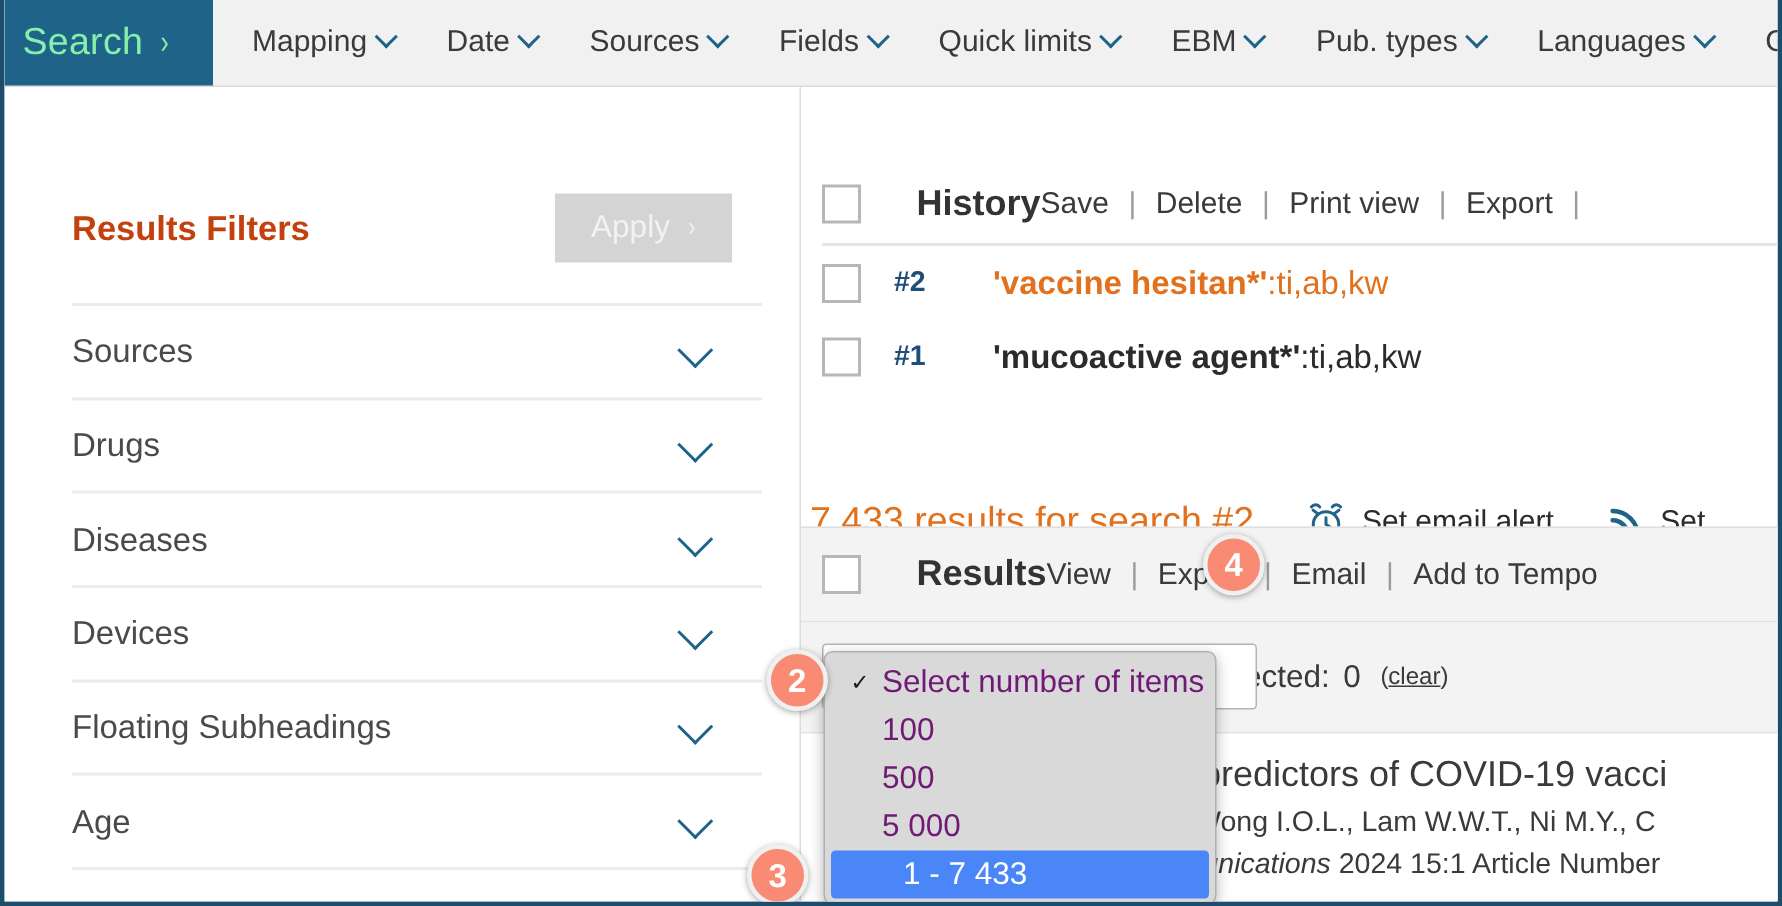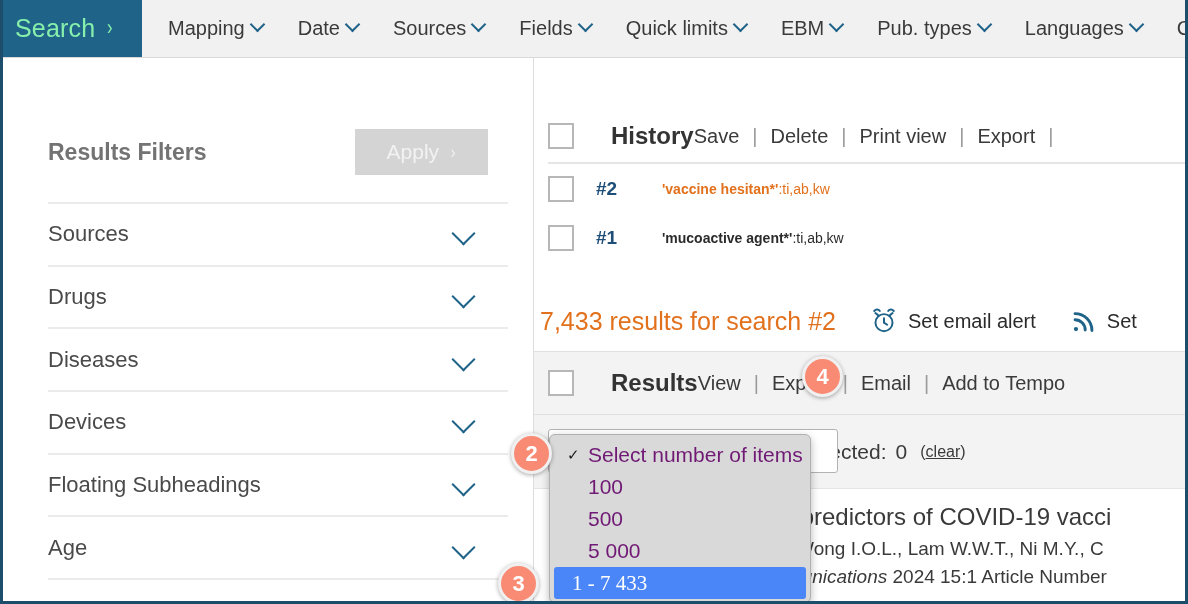--- a/index.html
+++ b/index.html
@@ -105,26 +105,26 @@
     left: 45px; top: 63px;
     width: 440px;
     height: 62px;
     display: flex;
     align-items: center;
     justify-content: space-between;
   }
   .filters-title {
     font-size: 23px;
     font-weight: bold;
-    color: #737373;
+    color: #c2410c;
   }
   .apply-btn {
     background: #d4d4d4;
     color: #f2f2f2;
-    width: 133px;
+    width: 118px;
     height: 46px;
     display: flex;
     align-items: center;
     justify-content: center;
     font-size: 21px;
     cursor: default;
   }
   .apply-btn .chev-right {
     margin-left: 11px;
     font-size: 19px;
@@ -227,34 +227,34 @@
   }
   .hist-num {
     font-size: 19px;
     font-weight: bold;
     color: #1f4e79;
     margin-left: 22px;
     width: 66px;
     cursor: pointer;
   }
   .hist-q {
-    font-size: 14px;
+    font-size: 22px;
   }
   .hist-q .q-term { font-weight: bold; }
   .hist-q.active { color: #e2711d; }
   .hist-q.normal { color: #2b2b2b; }
   .hist-q .q-field { font-weight: normal; }
 
   .result-count-row {
     position: absolute;
-    left: 0; top: 235px;
+    left: 0; top: 248px;
     width: 655px;
     height: 56px;
     display: flex;
-    align-items: center;
+    align-items: flex-end;
     white-space: nowrap;
     padding-left: 6px;
     box-sizing: border-box;
   }
   .result-count {
     font-size: 25px;
     color: #e2711d;
   }
   .alert-link {
     display: flex;
@@ -374,22 +374,21 @@
     position: absolute;
     left: 17px;
     font-size: 15px;
     color: #1a1a1a;
   }
   .dd-item.selected {
     background: #4a86f7;
     color: #ffffff;
     margin: 0 4px;
     border-radius: 3px;
-    padding-left: 18px;
-    font-family: Liberation Serif, serif;
+    padding-left: 48px;
   }
 
   
   .badge {
     position: absolute;
     width: 41px;
     height: 41px;
     border-radius: 50%;
     background: #f98b74;
     border: 3px solid #f0f0f0;

